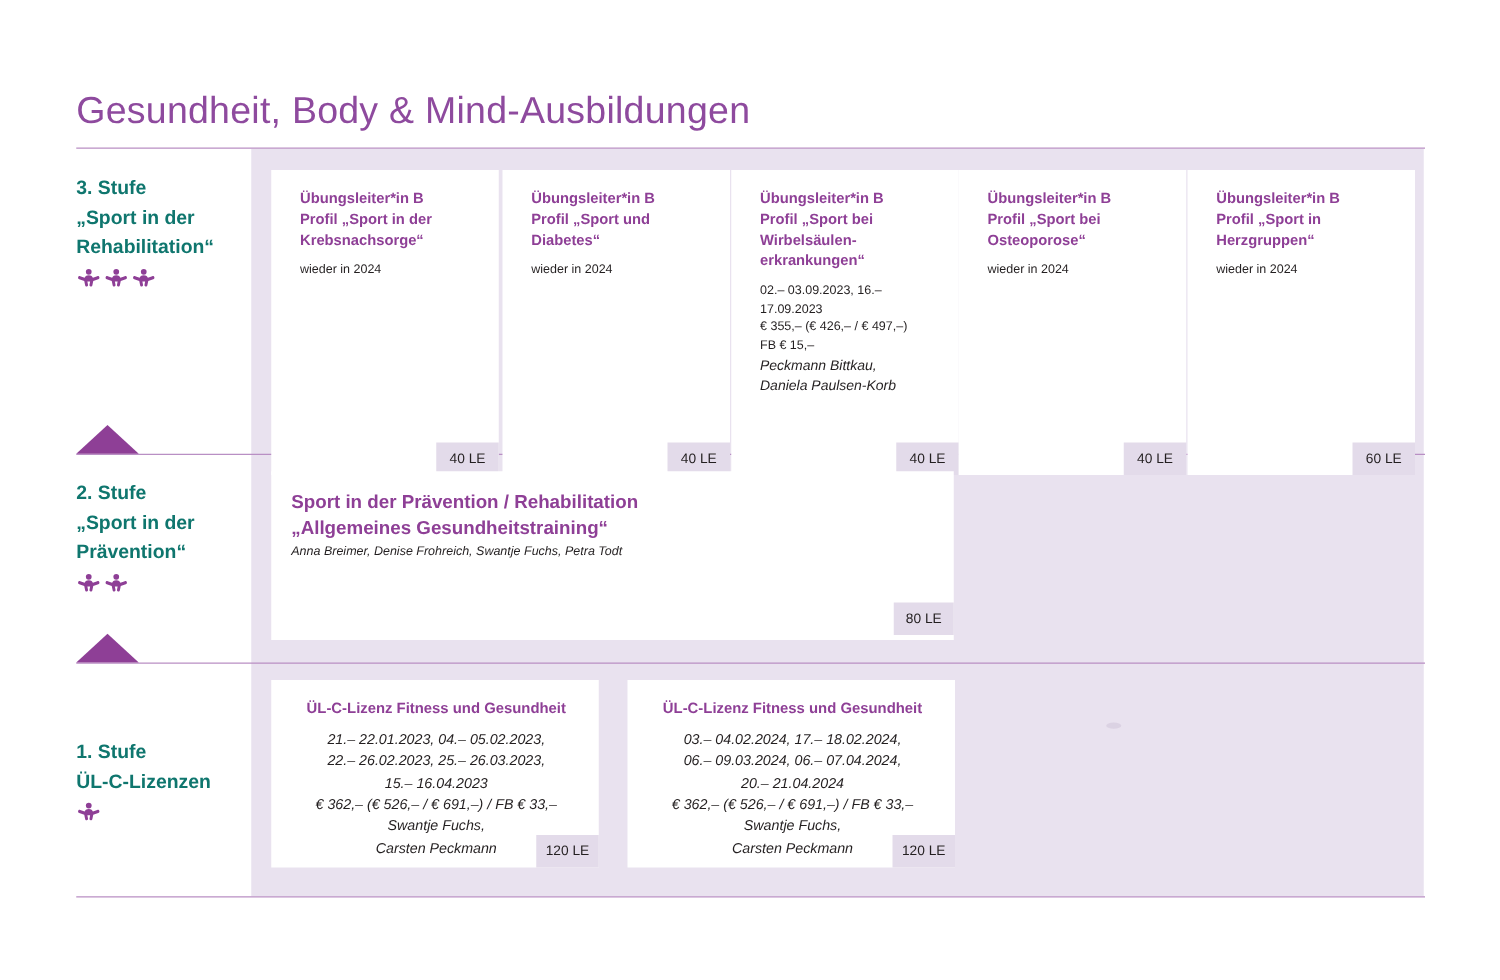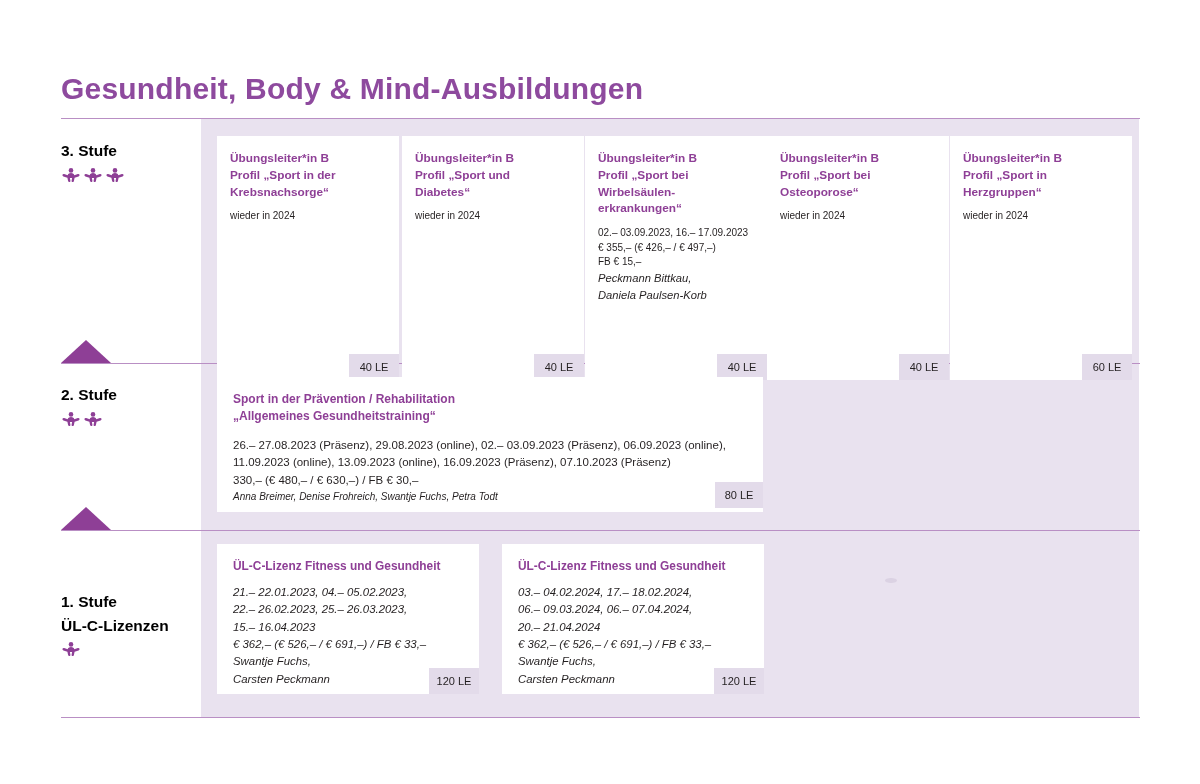--- a/index.html
+++ b/index.html
@@ -10,21 +10,21 @@
     -webkit-font-smoothing:antialiased;
     overflow:hidden;
     position:relative;
   }
 
   
   .page-title{
     position:absolute;
     left:61px; top:52px;
     font-size:30px;
-    font-weight:700;
+    font-weight:400;
     letter-spacing:.2px;
     color:#8e4a9e;
     white-space:nowrap;
   }
 
   
   .panel{
     position:absolute;
     left:201px; top:119px;
     width:938px; height:598px;
@@ -53,21 +53,21 @@
     border-bottom:23px solid #8e3f96;
   }
   .tri.t1{ left:61px; top:340px; }
   .tri.t2{ left:61px; top:507px; }
 
   
   .stage{
     position:absolute;
     left:61px;
     width:135px;
-    color:#000000;
+    color:#0f766e;
     font-size:15.5px;
     font-weight:bold;
     line-height:1.52;
   }
   .stage.s3{ top:139px; }
   .stage.s2{ top:383px; }
   .stage.s1{ top:550px;margin-top:40px; }
   .stage .ico-row{ margin-top:4px; display:flex; gap:2px; align-items:flex-end; }
 
   
@@ -111,47 +111,48 @@
     align-items:center;
     justify-content:center;
     height:26px;
   }
 
   
   .row3 .card{
     top:136px;
     width:182px;
     height:244px;
-    padding:14px 13px 0 13px;
+    padding:14px 13px 0 23px;
   }
   .row3 .card .badge{ right:0; bottom:0; width:50px;margin-top:36px; }
   .c3-0{ left:217px; }
   .c3-1{ left:402px; }
   .c3-2{ left:585px; }
   .c3-3{ left:767px; }
   .c3-4{ left:950px; }
   .row3 .card .c-body{ margin-top:9px; }
 
   
   .row2 .card{
     left:217px; top:377px;
     width:546px; height:135px;
     padding:14px 14px 0 16px;
   }
   .row2 .card .badge{ right:0; bottom:4px; width:48px; }
-  .row2 .c-title{ font-size:12px; line-height:1.42; }
+  .row2 .c-title{ font-size:15px; line-height:1.42; }
   .row2 .c-body{ font-size:11.5px; line-height:1.5; margin-top:12px; }
   .row2 .c-names{ font-size:10px; line-height:1.5; }
 
   
   .row1 .card{
     top:544px;
     width:262px;
     height:150px;
     padding:14px 14px 0 16px;
+    text-align:center;
   }
   .row1 .card .badge{ right:0; bottom:0; width:50px; }
   .c1-0{ left:217px; }
   .c1-1{ left:502px; }
   .row1 .c-title{ font-size:11.9px; }
   .row1 .c-body{ font-size:11.4px; line-height:1.52; margin-top:9px;font-style:italic; }
   .row1 .c-names{ font-size:11.4px; line-height:1.52; }
 
   
   .speck{
@@ -173,20 +174,22 @@
 <div class="rule r-top"></div>
 <div class="rule r-mid1"></div>
 <div class="rule r-mid2"></div>
 <div class="rule r-bottom"></div>
 
 <div class="tri t1"></div>
 <div class="tri t2"></div>
 
 <div class="stage s3">
   <div>3. Stufe</div>
+  <div>„Sport in der
+Rehabilitation“</div>
   <div class="ico-row">
     <span class="person">
         <svg viewBox="0 0 20 17" width="20" height="17">
           <g fill="#8e3f96">
             <circle cx="10" cy="3.4" r="2.3"></circle>
             <path d="M10 6.1c-2 0-3 1-3.3 2.1L3.2 7c-.8-.3-1.5.1-1.7.8-.2.7.2 1.4.9 1.6l4 1.4.7 3.3c.1.7.7 1.1 1.4 1 .6-.1 1-.7.9-1.4l-.5-2.6h2.2l-.5 2.6c-.1.7.3 1.3.9 1.4.7.1 1.3-.3 1.4-1l.7-3.3 4-1.4c.7-.2 1.1-.9.9-1.6-.2-.7-.9-1.1-1.7-.8l-3.5 1.2C13 7.1 12 6.1 10 6.1z"></path>
           </g>
         </svg>
       </span>
     <span class="person">
@@ -203,20 +206,22 @@
             <circle cx="10" cy="3.4" r="2.3"></circle>
             <path d="M10 6.1c-2 0-3 1-3.3 2.1L3.2 7c-.8-.3-1.5.1-1.7.8-.2.7.2 1.4.9 1.6l4 1.4.7 3.3c.1.7.7 1.1 1.4 1 .6-.1 1-.7.9-1.4l-.5-2.6h2.2l-.5 2.6c-.1.7.3 1.3.9 1.4.7.1 1.3-.3 1.4-1l.7-3.3 4-1.4c.7-.2 1.1-.9.9-1.6-.2-.7-.9-1.1-1.7-.8l-3.5 1.2C13 7.1 12 6.1 10 6.1z"></path>
           </g>
         </svg>
       </span>
   </div>
 </div>
 
 <div class="stage s2">
   <div>2. Stufe</div>
+  <div>„Sport in der
+Prävention“</div>
   <div class="ico-row">
     <span class="person">
         <svg viewBox="0 0 20 17" width="20" height="17">
           <g fill="#8e3f96">
             <circle cx="10" cy="3.4" r="2.3"></circle>
             <path d="M10 6.1c-2 0-3 1-3.3 2.1L3.2 7c-.8-.3-1.5.1-1.7.8-.2.7.2 1.4.9 1.6l4 1.4.7 3.3c.1.7.7 1.1 1.4 1 .6-.1 1-.7.9-1.4l-.5-2.6h2.2l-.5 2.6c-.1.7.3 1.3.9 1.4.7.1 1.3-.3 1.4-1l.7-3.3 4-1.4c.7-.2 1.1-.9.9-1.6-.2-.7-.9-1.1-1.7-.8l-3.5 1.2C13 7.1 12 6.1 10 6.1z"></path>
           </g>
         </svg>
       </span>
     <span class="person">
@@ -295,23 +300,20 @@
     <div class="c-names"></div>
     <div class="badge">60 LE</div>
   </div>
 
 </div>
 
 <div class="row2">
   <div class="card">
     <div class="c-title">Sport in der Prävention / Rehabilitation
 „Allgemeines Gesundheitstraining“</div>
-    <div class="c-body">26.– 27.08.2023 (Präsenz), 29.08.2023 (online), 02.– 03.09.2023 (Präsenz), 06.09.2023 (online),
-11.09.2023 (online), 13.09.2023 (online), 16.09.2023 (Präsenz), 07.10.2023 (Präsenz)
-330,– (€ 480,– / € 630,–) / FB € 30,–</div>
     <div class="c-names">Anna Breimer, Denise Frohreich, Swantje Fuchs, Petra Todt</div>
     <div class="badge">80 LE</div>
   </div>
 </div>
 
 <div class="row1">
 
   <div class="card c1-0">
     <div class="c-title">ÜL-C-Lizenz Fitness und Gesundheit</div>
     <div class="c-body">21.– 22.01.2023, 04.– 05.02.2023,

